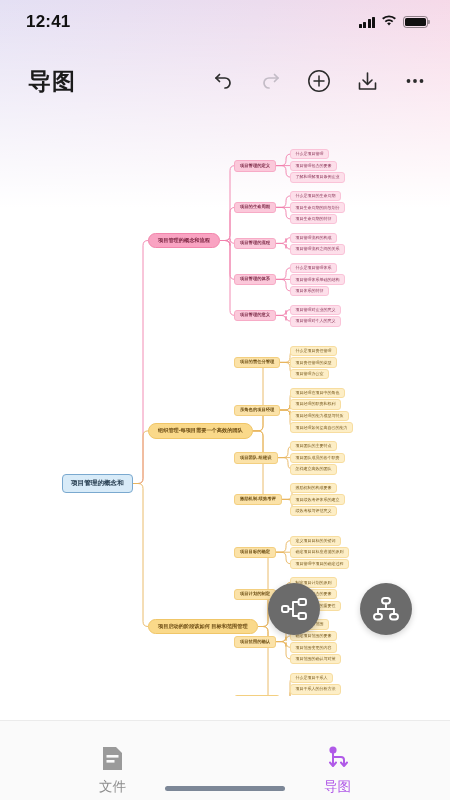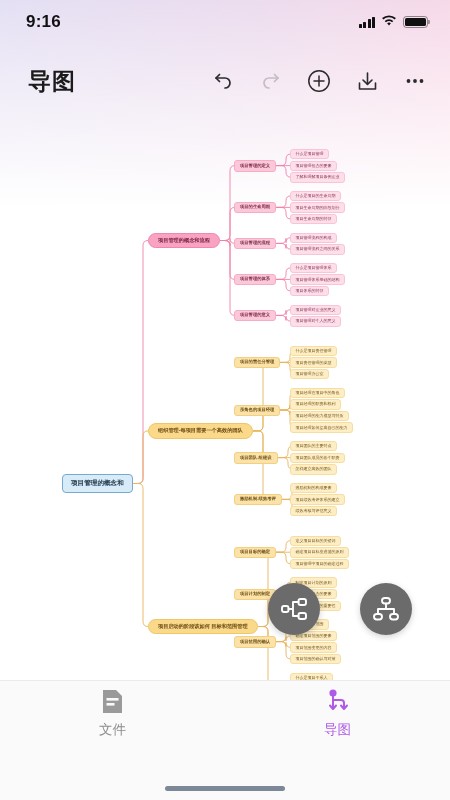--- a/index.html
+++ b/index.html
@@ -90,40 +90,40 @@
   
   #fabs { position:absolute; left:268px; top:583px; display:flex; gap:40px; }
   .fab {
     width:52px; height:52px; border-radius:50%; background:#6b6b6b;
     display:flex; align-items:center; justify-content:center;
     box-shadow:0 2px 6px rgba(0,0,0,.18);
   }
 
   
   #tabbar {
-    position:absolute; left:0; right:0; bottom:0; height:120px;
+    position:absolute; left:0; right:0; bottom:0; height:80px;
     background:#fafafa; border-top:1px solid #ebebeb;
-    display:flex; align-items:flex-start; padding-top:7px;
+    display:flex; align-items:flex-start; padding-top:24px;
   }
   .tab { flex:1; display:flex; flex-direction:column; align-items:center; gap:7px; }
   .tab-ico { height:26px; display:flex; align-items:center; justify-content:center; }
   .tab-label { font-size:13.5px; color:#8d8d8d; }
   .tab.active .tab-label { color:#b05ae8; }
   #home-indicator {
     position:absolute; bottom:9px; left:50%; transform:translateX(-50%);
     width:120px; height:5px; border-radius:3px; background:#7c8797;
   }
 </style>
 </head>
 <body>
 
 <div id="app">
 
   <div id="statusbar">
-    <div id="clock">9:16</div>
+    <div id="clock">12:41</div>
     <div id="status-icons">
       <span class="bars">
           <i></i>
           <i></i>
           <i></i>
           <i></i>
         </span>
       <span>
         <svg width="16" height="12" viewBox="0 0 16 12">
             <path d="M8 10.4 6.1 8.2a3 3 0 0 1 3.8 0L8 10.4z" fill="#111"></path>

